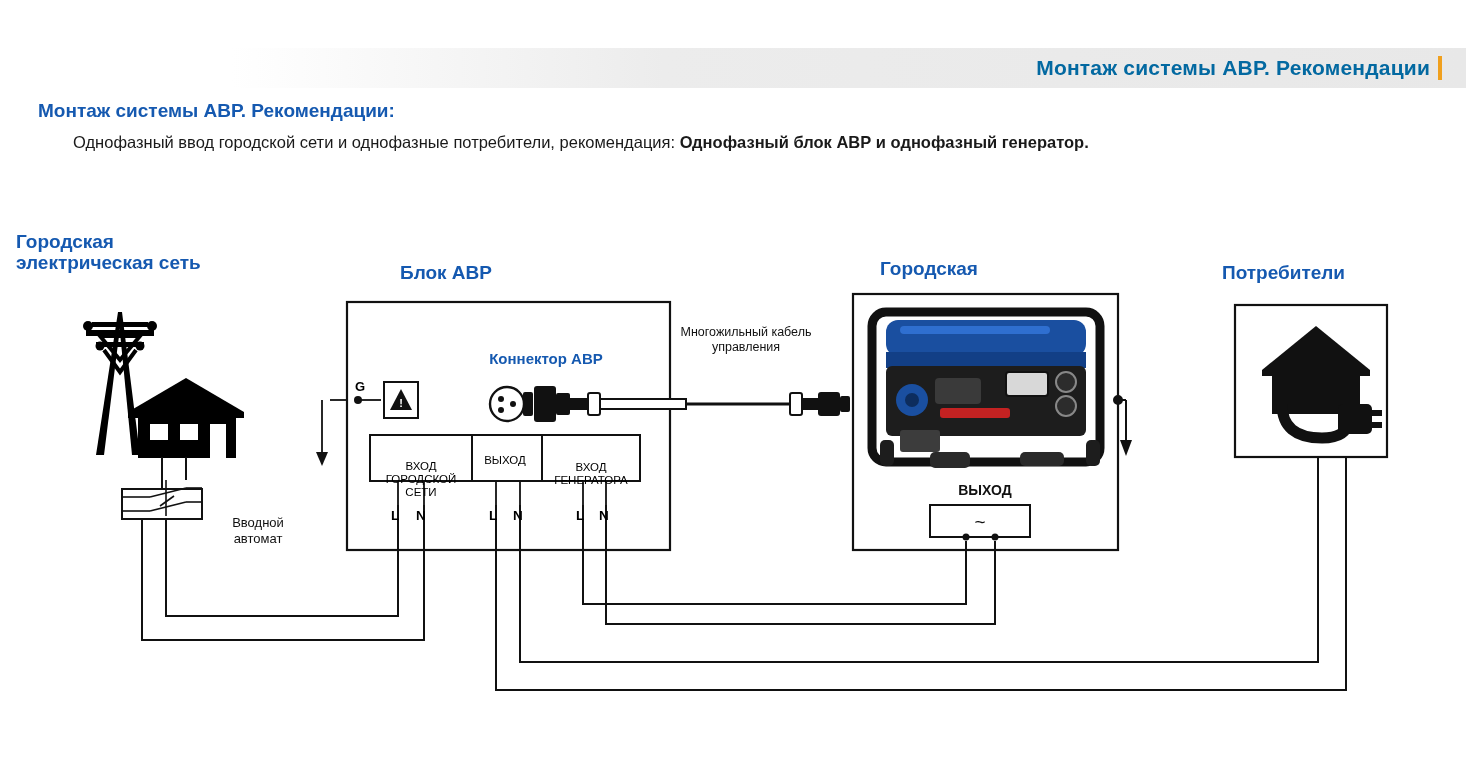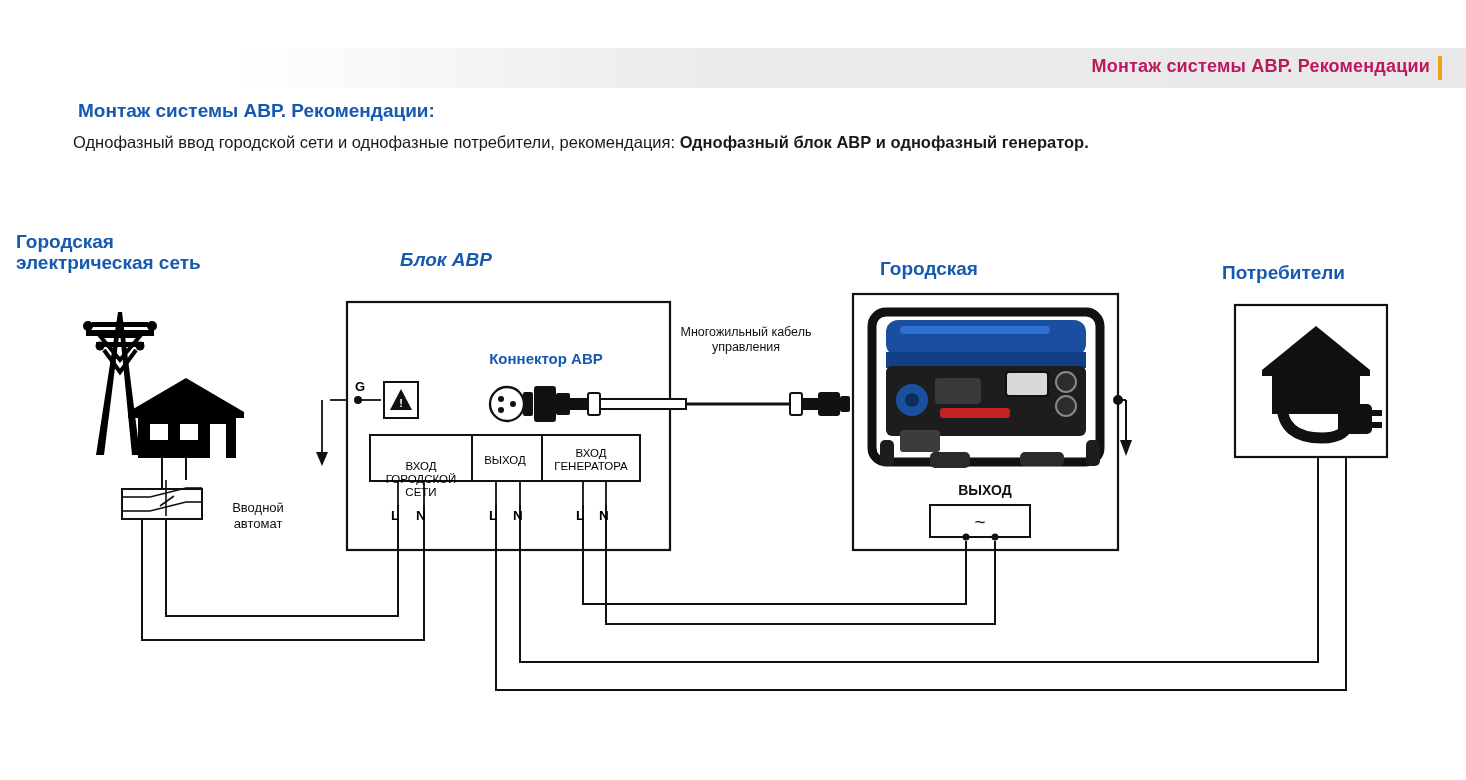--- a/index.html
+++ b/index.html
@@ -19,41 +19,40 @@
     left: 232px;
     top: 48px;
     width: 1234px;
     height: 40px;
     background: linear-gradient(to right, #ffffff 0%, #ececec 35%, #e8e8e8 100%);
   }
   .header-title {
     position: absolute;
     right: 36px;
     top: 56px;
-    font-size: 18px;
-    font-weight: bold;
-    color: #be185d;
+    font-size: 21px;
+    font-weight: bold;
+    color: #0369a1;
     letter-spacing: .2px;
   }
   .header-bar {
     position: absolute;
     right: 24px;
     top: 56px;
     width: 4px;
     height: 24px;
     background: #f0a01e;
   }
   .subtitle {
     position: absolute;
     left: 38px;
     top: 100px;
     font-size: 19px;
     font-weight: bold;
     color: #1559b0;
-    margin-left: 40px;
   }
   .lead {
     position: absolute;
     left: 38px;
     top: 131px;
     width: 1380px;
     font-size: 16.5px;
     color: #1a1a1a;
     line-height: 1.45;
     margin-left: 35px;
@@ -63,56 +62,56 @@
   
   .grp-title {
     position: absolute;
     font-size: 19px;
     font-weight: bold;
     color: #1559b0;
     text-align: left;
     line-height: 1.12;
   }
   #t-city  { left: 16px;  top: 231px; width: 222px; }
-  #t-avr   { left: 400px; top: 249px; width: 220px; font-style: italic; }
+  #t-avr   { left: 400px; top: 262px; width: 220px; }
   #t-gen   { left: 880px; top: 258px; width: 220px; }
   #t-cons  { left: 1222px; top: 262px; width: 220px; }
 
   
   svg.diagram {
     position: absolute;
     left: 0; top: 0;
     width: 1466px;
     height: 780px;
   }
 
   .lbl {
     position: absolute;
     font-size: 13px;
     color: #111;
     text-align: center;
     line-height: 1.2;
   }
-  #l-breaker { left: 212px; top: 500px; width: 92px; }
+  #l-breaker { left: 212px; top: 515px; width: 92px; }
   #l-cable   { left: 680px; top: 325px; width: 132px; font-size: 12.5px; text-align: center;}
   #l-vyhod-gen { left: 930px; top: 482px; width: 110px; font-weight: bold; font-size: 14px; }
   #l-connector {
     left: 430px; top: 350px; width: 232px;
     font-size: 15px; font-weight: bold; color: #1559b0;
   }
   .term-box-lbl {
     position: absolute;
     font-size: 11.5px;
     text-align: center;
     line-height: 1.12;
     color: #000;
   }
   #tb1 { left: 375px; top: 440px; width: 92px; margin-top: 20px; }
   #tb2 { left: 472px; top: 454px; width: 66px; }
-  #tb3 { left: 545px; top: 447px; width: 92px; }
+  #tb3 { left: 545px; top: 461px; width: 92px; }
 
   .ln-lbl {
     position: absolute;
     font-size: 13.5px;
     font-weight: bold;
     color: #000;
     text-align: center;
   }
   .g-lbl {
     position: absolute;

